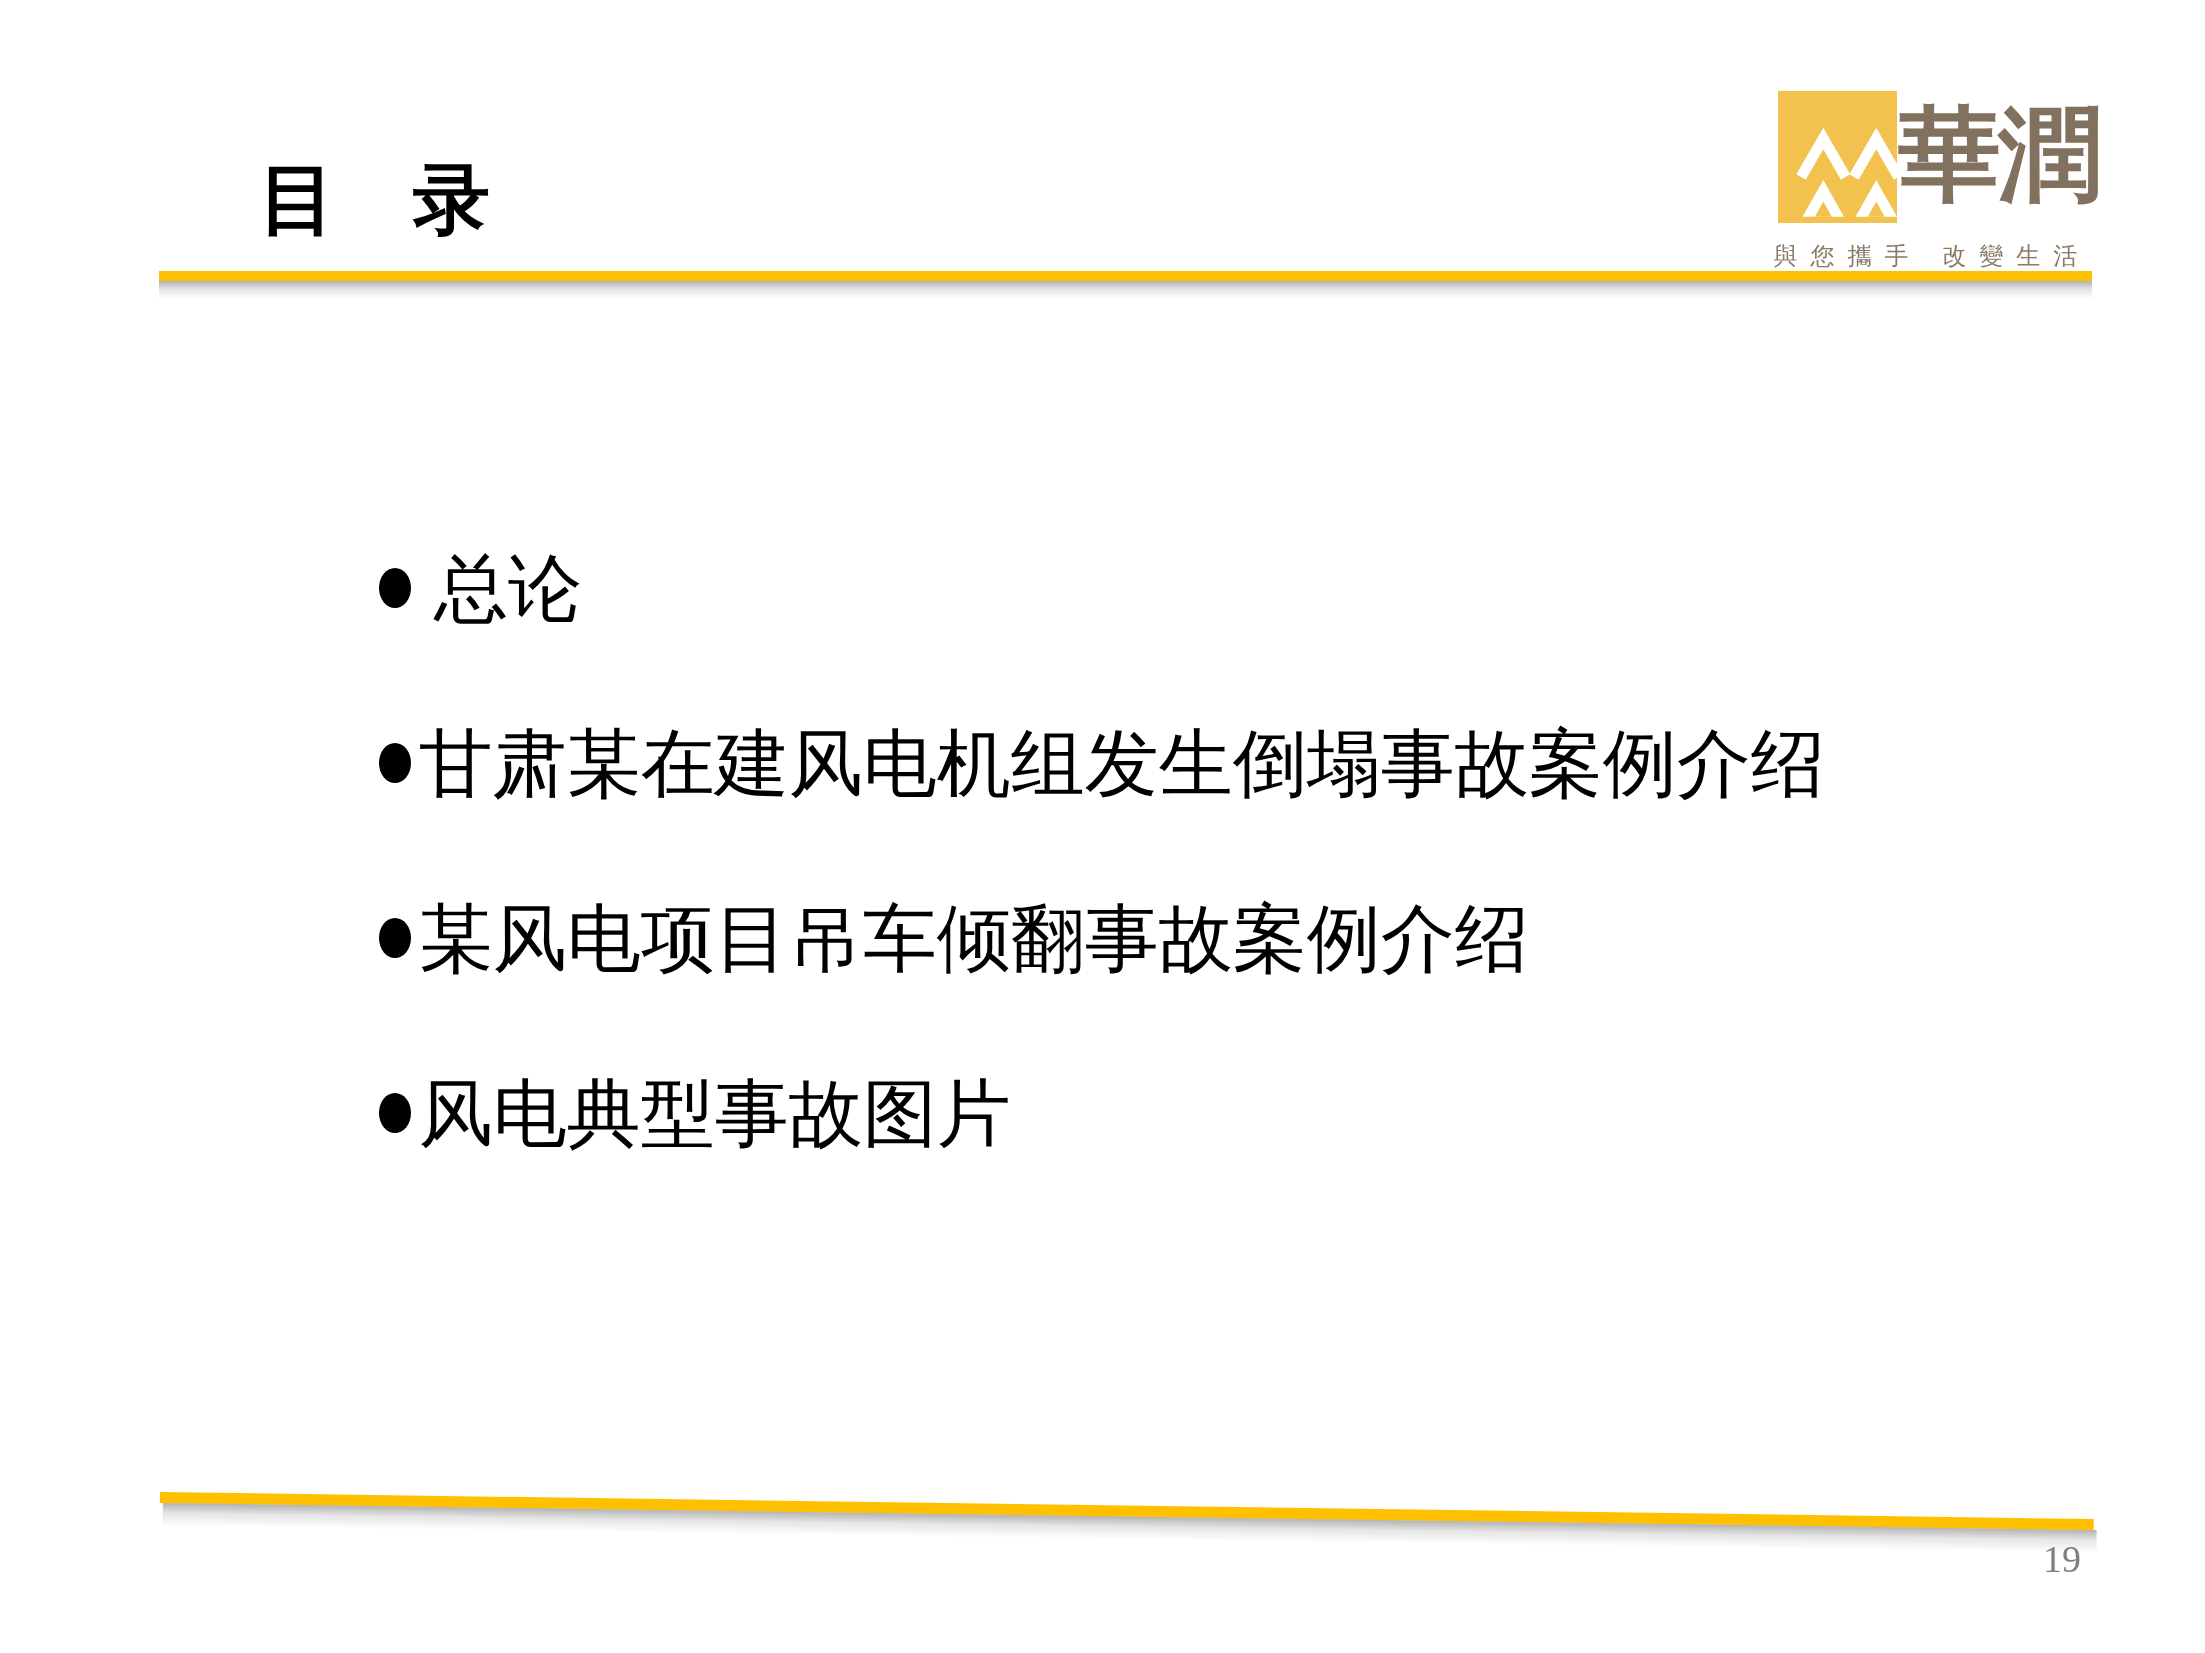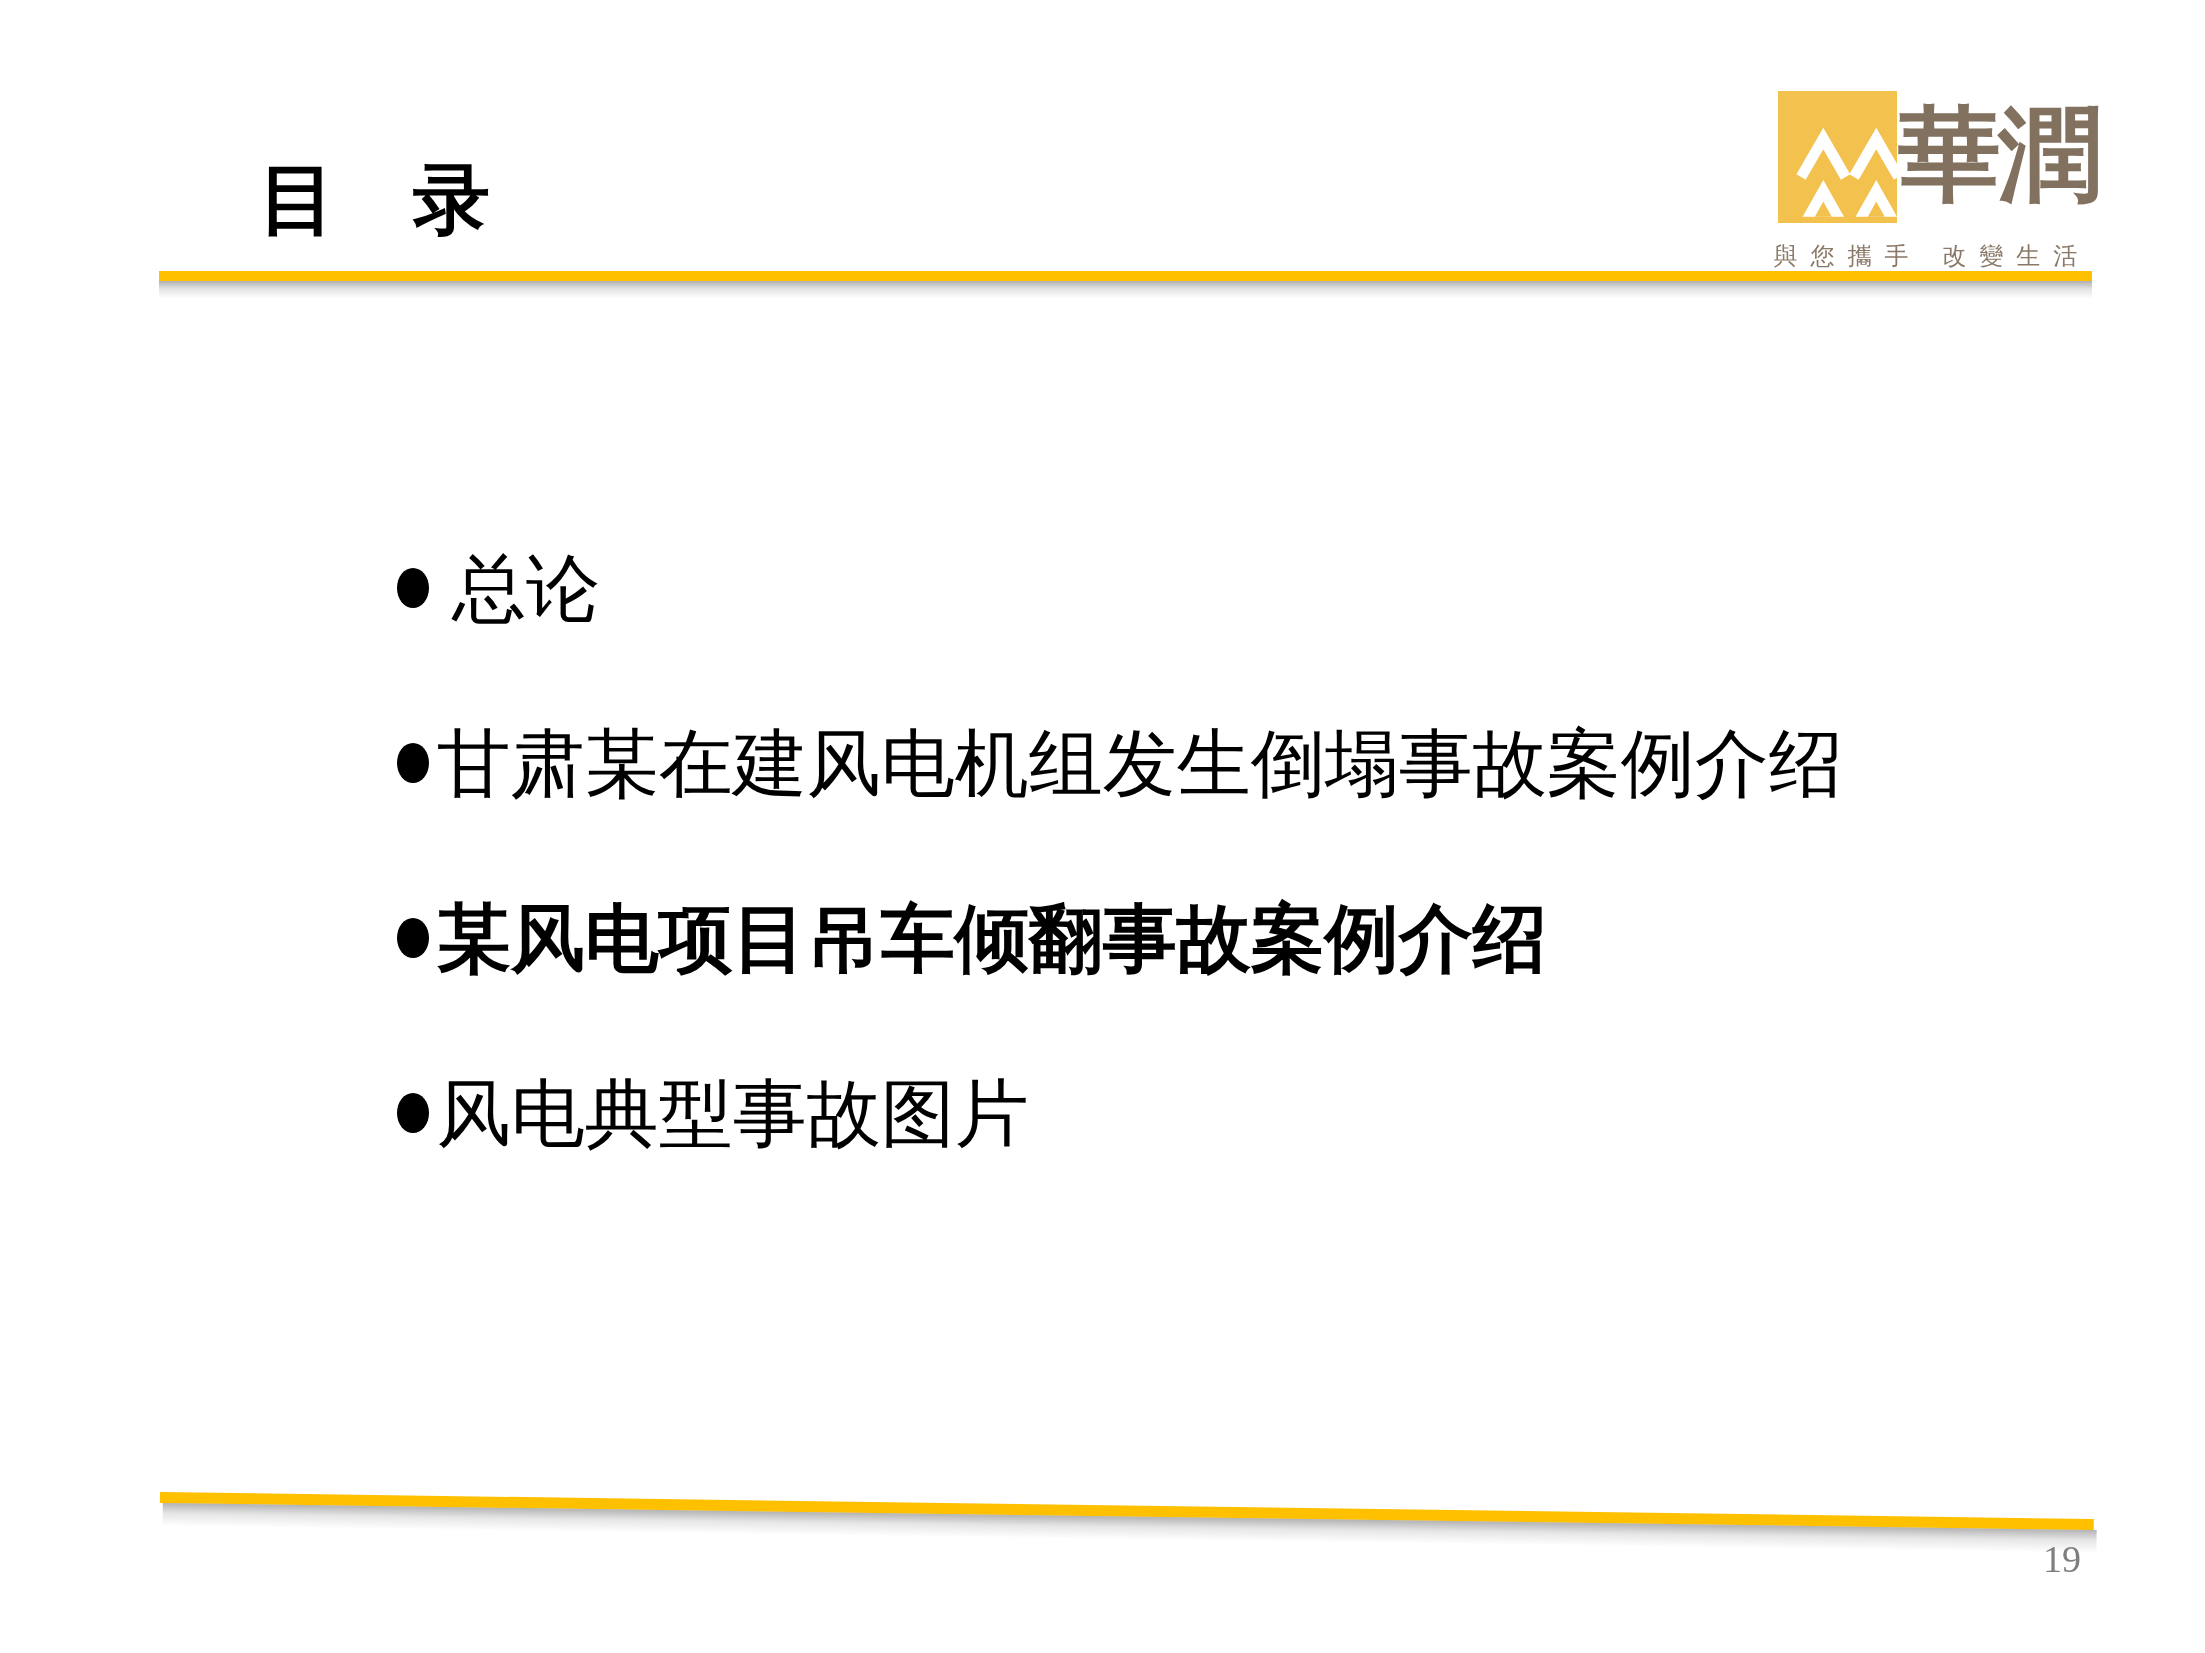--- a/index.html
+++ b/index.html
@@ -71,21 +71,21 @@
     line-height: 31px;
     color: #8A7967;
     font-family: "DejaVu Serif", "Liberation Serif", serif;
     letter-spacing: 13px;
     white-space: pre;
   }
 
   
   .toc {
     position: absolute;
-    left: 397px;
+    left: 379px;
     top: 544px;
   }
   .toc-item {
     display: flex;
     align-items: center;
     height: 88px;
     margin-bottom: 87px;
     font-family: "DejaVu Serif", "Liberation Serif", serif;
     font-size: 74px;
     line-height: 88px;
@@ -94,21 +94,21 @@
   }
   .toc-item .dot {
     flex: 0 0 auto;
     width: 32px;
     height: 40px;
     border-radius: 50%;
     background: #000000;
     margin-right: 7.7px;
   }
   .toc-item.gap .dot { margin-right: 23px; }
-  .toc-item.bold { font-weight: 700; }
+  .toc-item.bold { font-weight: 400; }
 
   
   .rule-bottom {
     position: absolute;
     left: 160px;
     top: 1492px;
     width: 1934px;
     height: 10.7px;
     background: #FFC000;
     transform: rotate(0.8deg);

